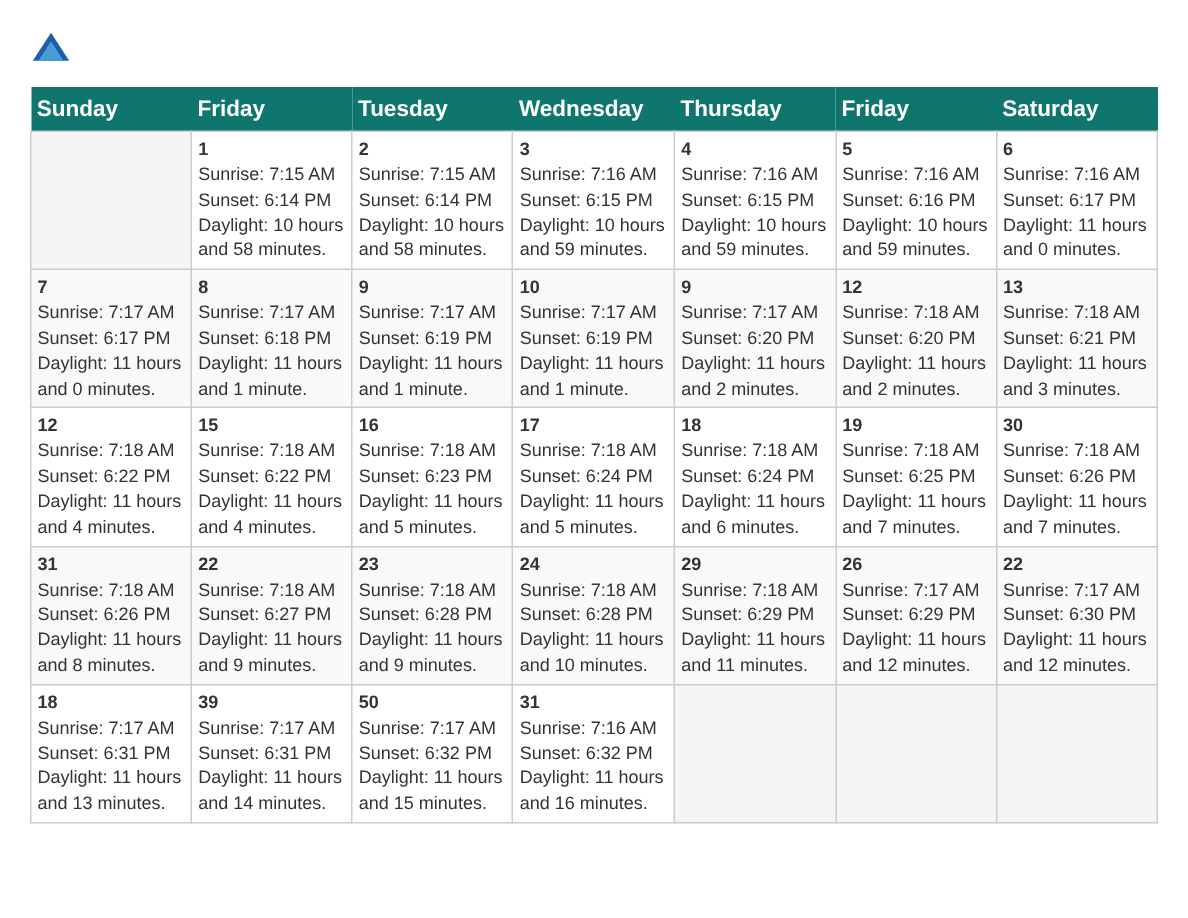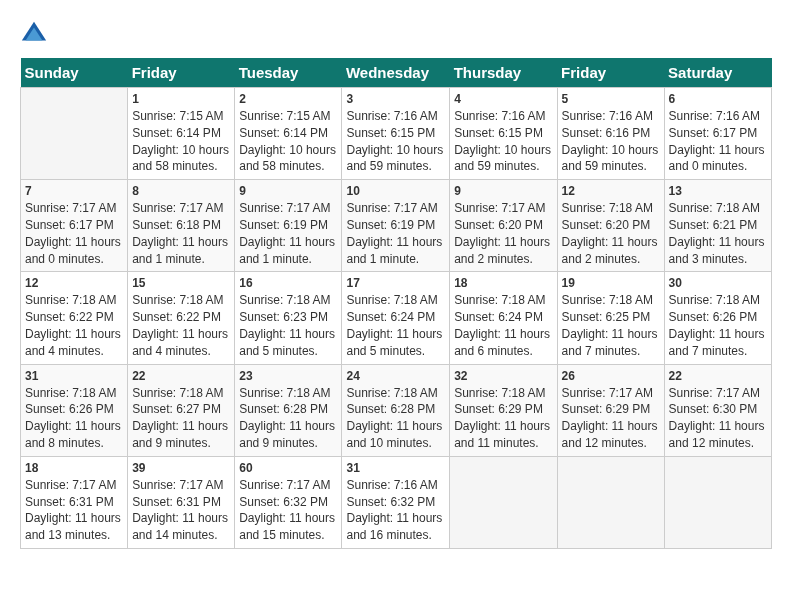--- a/index.html
+++ b/index.html
@@ -222,21 +222,21 @@
         </td>
         <td>
           <div class="day-number">23</div>
           <div class="day-info">Sunrise: 7:18 AM<br>Sunset: 6:28 PM<br>Daylight: 11 hours and 9 minutes.</div>
         </td>
         <td>
           <div class="day-number">24</div>
           <div class="day-info">Sunrise: 7:18 AM<br>Sunset: 6:28 PM<br>Daylight: 11 hours and 10 minutes.</div>
         </td>
         <td>
-          <div class="day-number">32</div>
+          <div class="day-number">29</div>
           <div class="day-info">Sunrise: 7:18 AM<br>Sunset: 6:29 PM<br>Daylight: 11 hours and 11 minutes.</div>
         </td>
         <td>
           <div class="day-number">26</div>
           <div class="day-info">Sunrise: 7:17 AM<br>Sunset: 6:29 PM<br>Daylight: 11 hours and 12 minutes.</div>
         </td>
         <td>
           <div class="day-number">22</div>
           <div class="day-info">Sunrise: 7:17 AM<br>Sunset: 6:30 PM<br>Daylight: 11 hours and 12 minutes.</div>
         </td>
@@ -244,21 +244,21 @@
       <tr>
         <td>
           <div class="day-number">18</div>
           <div class="day-info">Sunrise: 7:17 AM<br>Sunset: 6:31 PM<br>Daylight: 11 hours and 13 minutes.</div>
         </td>
         <td>
           <div class="day-number">39</div>
           <div class="day-info">Sunrise: 7:17 AM<br>Sunset: 6:31 PM<br>Daylight: 11 hours and 14 minutes.</div>
         </td>
         <td>
-          <div class="day-number">60</div>
+          <div class="day-number">50</div>
           <div class="day-info">Sunrise: 7:17 AM<br>Sunset: 6:32 PM<br>Daylight: 11 hours and 15 minutes.</div>
         </td>
         <td>
           <div class="day-number">31</div>
           <div class="day-info">Sunrise: 7:16 AM<br>Sunset: 6:32 PM<br>Daylight: 11 hours and 16 minutes.</div>
         </td>
         <td class="empty-cell"></td>
         <td class="empty-cell"></td>
         <td class="empty-cell"></td>
       </tr>

